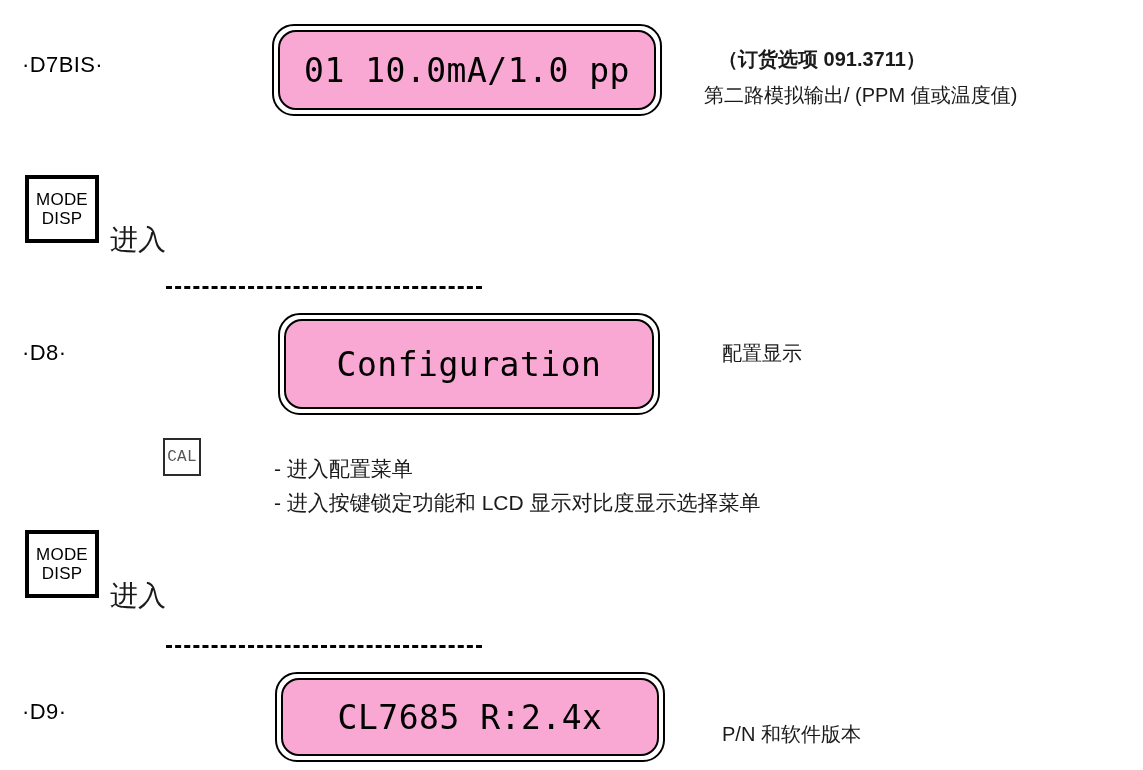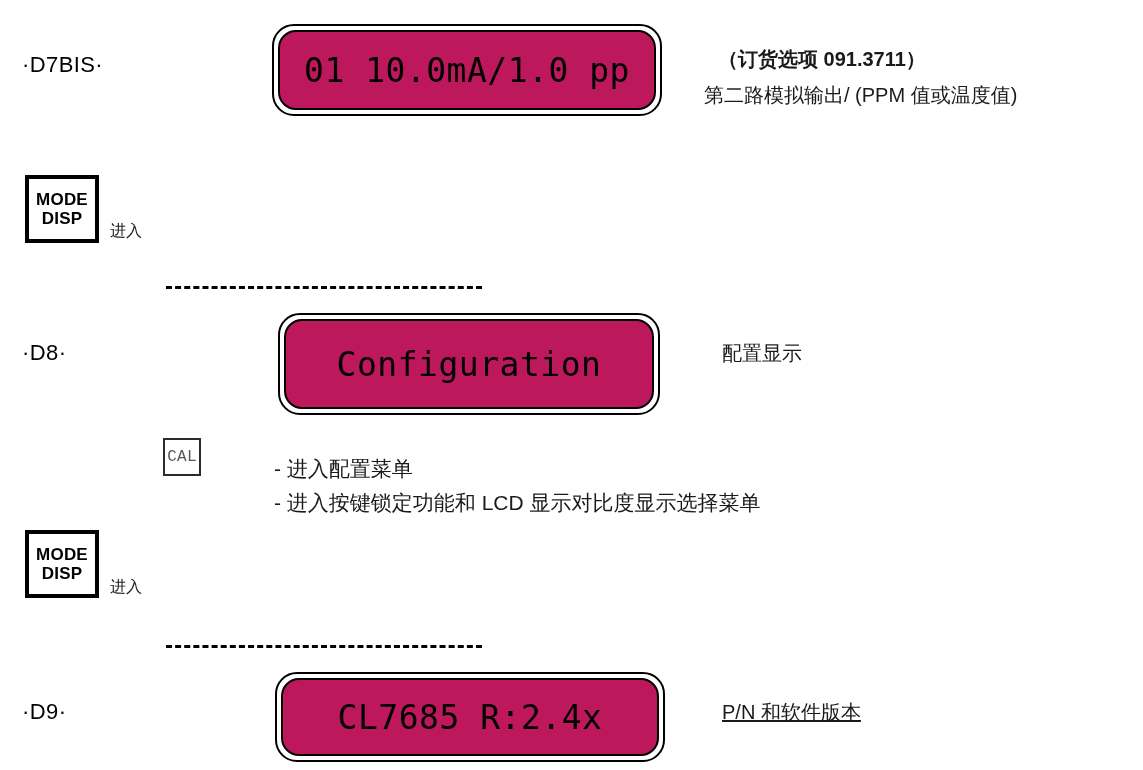--- a/index.html
+++ b/index.html
@@ -37,21 +37,21 @@
     border: 2.5px solid #000000;
     border-radius: 22px;
     background: #ffffff;
     padding: 4px;
   }
   .lcd-inner {
     width: 100%;
     height: 100%;
     border: 2.5px solid #000000;
     border-radius: 18px;
-    background: #be185d;
+    background: #f9a8d4;
     display: flex;
     align-items: center;
     justify-content: center;
   }
   .lcd-text {
     font-family: "DejaVu Sans Mono", monospace;
     font-size: 33px;
     letter-spacing: 0.5px;
     color: #000000;
     white-space: pre;
@@ -73,21 +73,20 @@
     position: absolute;
     width: 74px;
     height: 68px;
     border: 4px solid #000000;
     background: #ffffff;
     display: flex;
     flex-direction: column;
     align-items: center;
     justify-content: center;
     line-height: 1.12;
-    font-weight: bold;
   }
   .key-mode span {
     font-family: "Liberation Sans", sans-serif;
     font-size: 17px;
     color: #000000;
     letter-spacing: 0.2px;
   }
 
   
   .key-cal {
@@ -104,21 +103,21 @@
     font-family: Liberation Mono, monospace;
     font-size: 16px;
     color: #555555;
     letter-spacing: 0.3px;
   }
 
   
   .key-caption {
     position: absolute;
     font-family: "Liberation Sans", sans-serif;
-    font-size: 16px;
+    font-size: 28px;
     color: #1a1a1a;
     white-space: nowrap;
   }
 
   
   .bullets {
     position: absolute;
     font-family: "Liberation Sans", sans-serif;
     font-size: 21px;
     color: #1a1a1a;
@@ -185,15 +184,15 @@
   <div class="dashed-sep" style="left:166px; top:631px; width:316px;"></div>
 
   <div class="step-id" style="left:22px; top:685px;">·D9·</div>
 
   <div class="lcd" style="left:275px; top:658px; width:390px; height:90px;">
     <div class="lcd-inner">
       <div class="lcd-text">CL7685 R:2.4x</div>
     </div>
   </div>
 
-  <div class="note" style="left:722px; top:683px;text-decoration:underline;">P/N 和软件版本</div>
+  <div class="note" style="left:722px; top:705px;">P/N 和软件版本</div>
 
 </div>
 
 </body></html>

